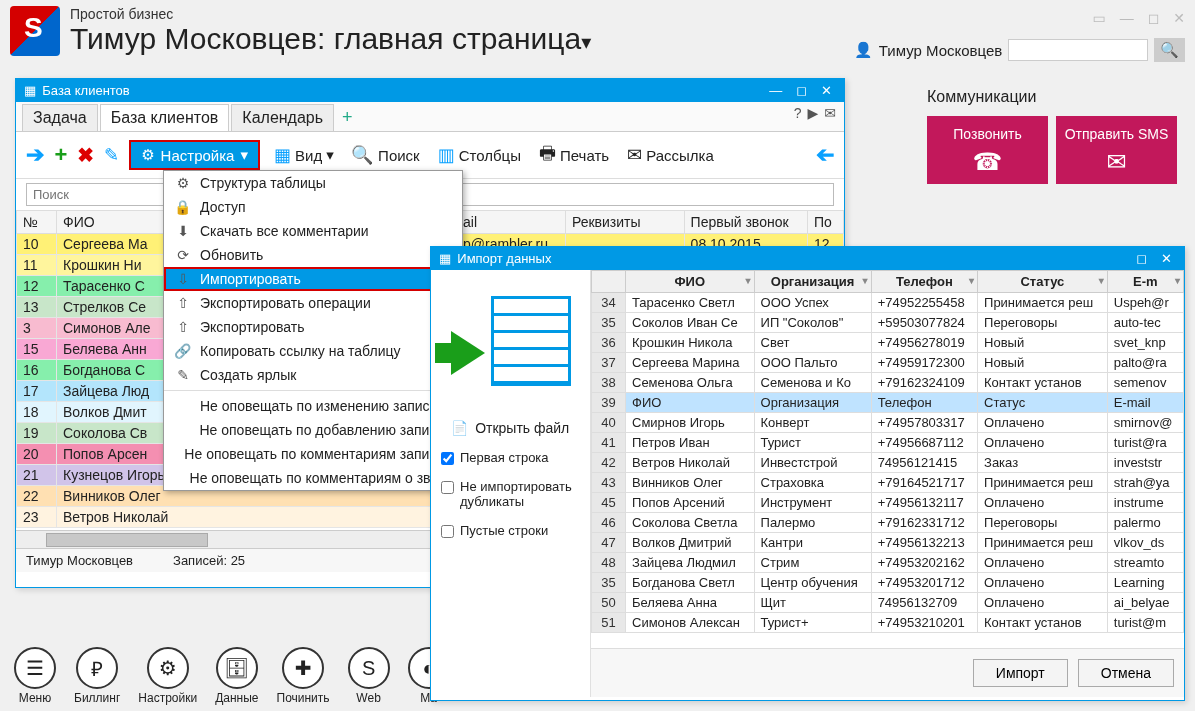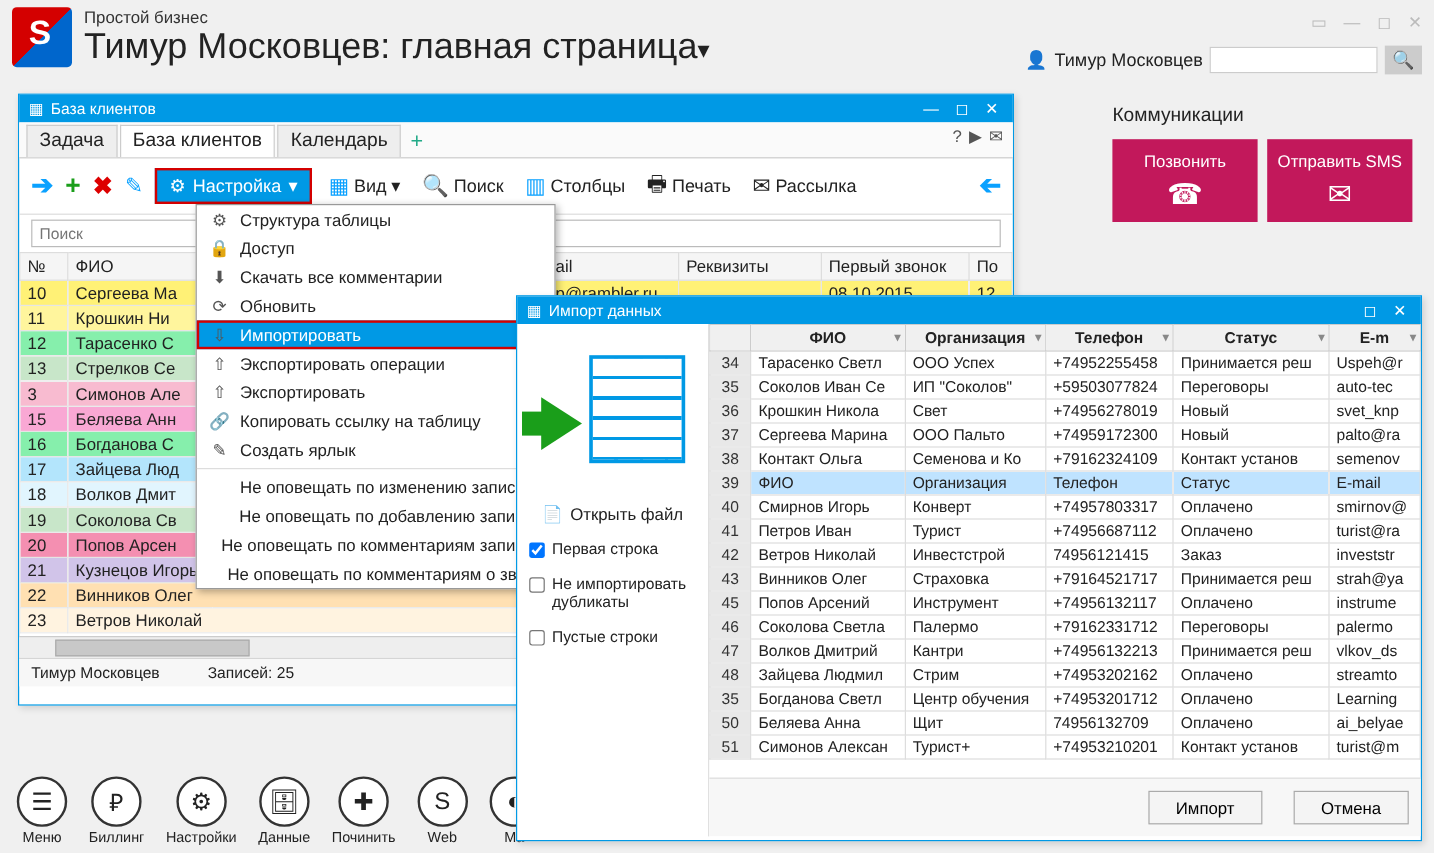--- a/index.html
+++ b/index.html
@@ -71,21 +71,21 @@
 .chk{display:flex;align-items:flex-start;gap:6px;font-size:13px;width:100%}
 .chk input{margin-top:2px}
 .import-right{flex:1;display:flex;flex-direction:column;overflow:hidden}
 .igrid-wrap{flex:1;overflow:auto}
 .igrid{border-collapse:collapse;font-size:13px;width:100%}
 .igrid th{background:#f0f0f0;border:1px solid #ccc;padding:3px 6px;text-align:center;font-weight:bold;position:relative}
 .igrid th .dd{position:absolute;right:3px;top:4px;color:#888;font-size:10px}
 .igrid td{border:1px solid #ddd;padding:2px 6px;white-space:nowrap;overflow:hidden;text-overflow:clip}
 .igrid td.rn{background:#e8e8e8;text-align:center;width:34px;color:#333}
 .igrid tr.hl td:not(.rn){background:#bfe3ff}
-.import-foot{padding:10px;display:flex;justify-content:flex-end;gap:26px;border-top:1px solid #ddd;background:#f7f7f7}
+.import-foot{padding:10px;display:flex;justify-content:flex-end;gap:10px;border-top:1px solid #ddd;background:#f7f7f7}
 .btn{border:1px solid #aaa;background:#f4f4f4;padding:5px 22px;font-size:14px}
 
 .dock{position:absolute;left:14px;bottom:6px;display:flex;gap:18px}
 .dock .d{display:flex;flex-direction:column;align-items:center;font-size:12px;gap:2px}
 .dock .d .c{width:42px;height:42px;border:2px solid #333;border-radius:50%;display:flex;align-items:center;justify-content:center;font-size:20px;background:#fff}
 
 .c-yel td{background:#fff176}.c-yel2 td{background:#fff59d}
 .c-grn td{background:#86efac}.c-grn2 td{background:#c8e6c9}
 .c-pnk td{background:#f8bbd0}.c-pnk2 td{background:#f9a8d4}
 .c-blu td{background:#b3e5fc}.c-blu2 td{background:#e1f5fe}
@@ -443,21 +443,21 @@
               <tr>
                 <td class="rn">37</td>
                 <td>Сергеева Марина</td>
                 <td>ООО Пальто</td>
                 <td>+74959172300</td>
                 <td>Новый</td>
                 <td>palto@ra</td>
               </tr>
               <tr>
                 <td class="rn">38</td>
-                <td>Контакт Ольга</td>
+                <td>Семенова Ольга</td>
                 <td>Семенова и Ко</td>
                 <td>+79162324109</td>
                 <td>Контакт установ</td>
                 <td>semenov</td>
               </tr>
               <tr class="hl">
                 <td class="rn">39</td>
                 <td>ФИО</td>
                 <td>Организация</td>
                 <td>Телефон</td>

